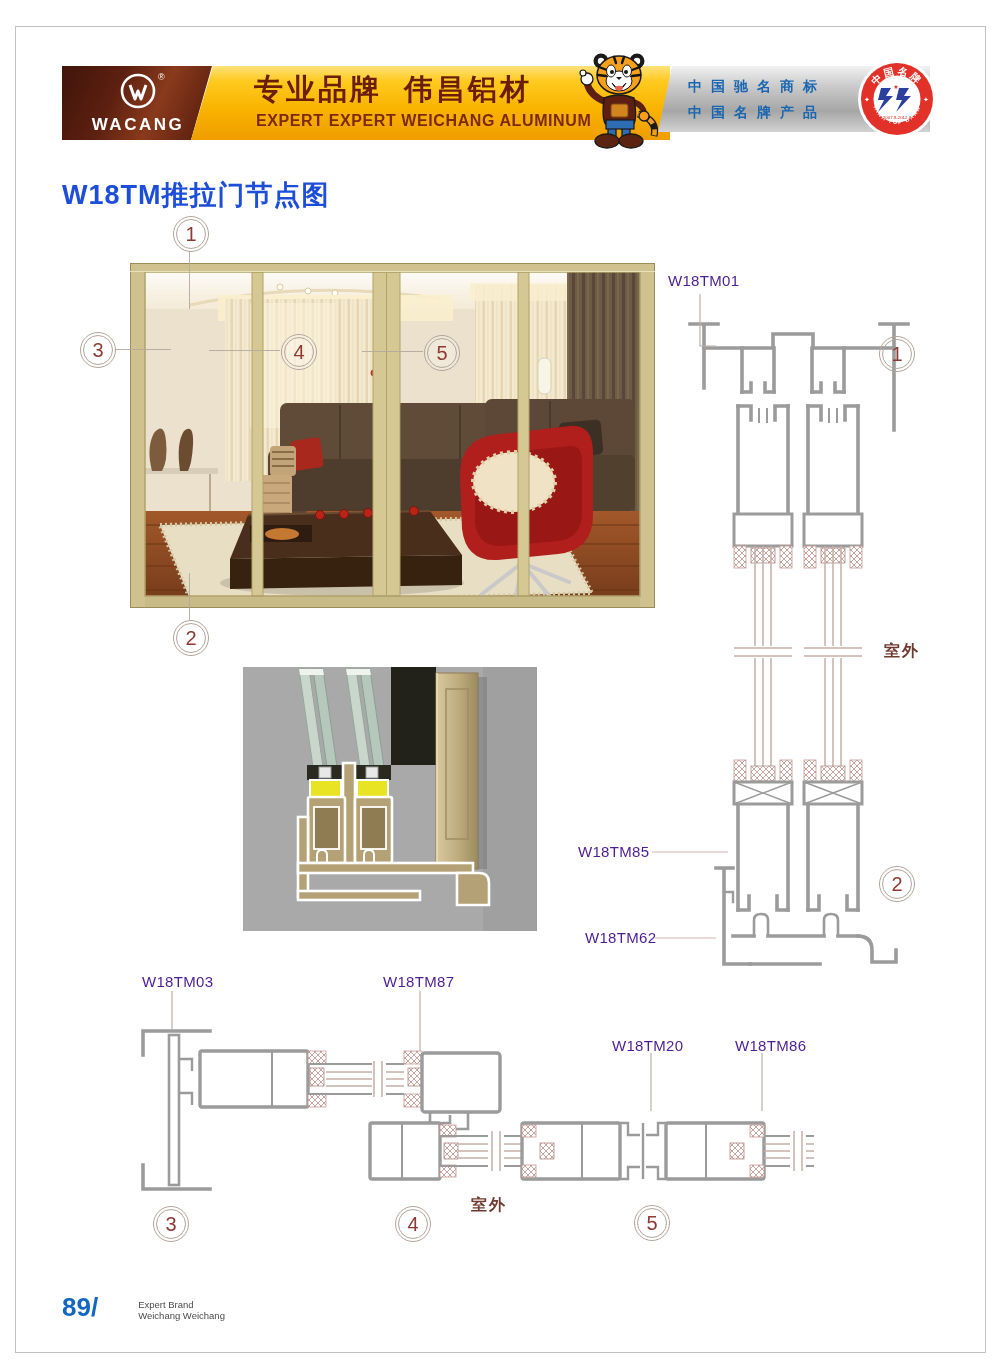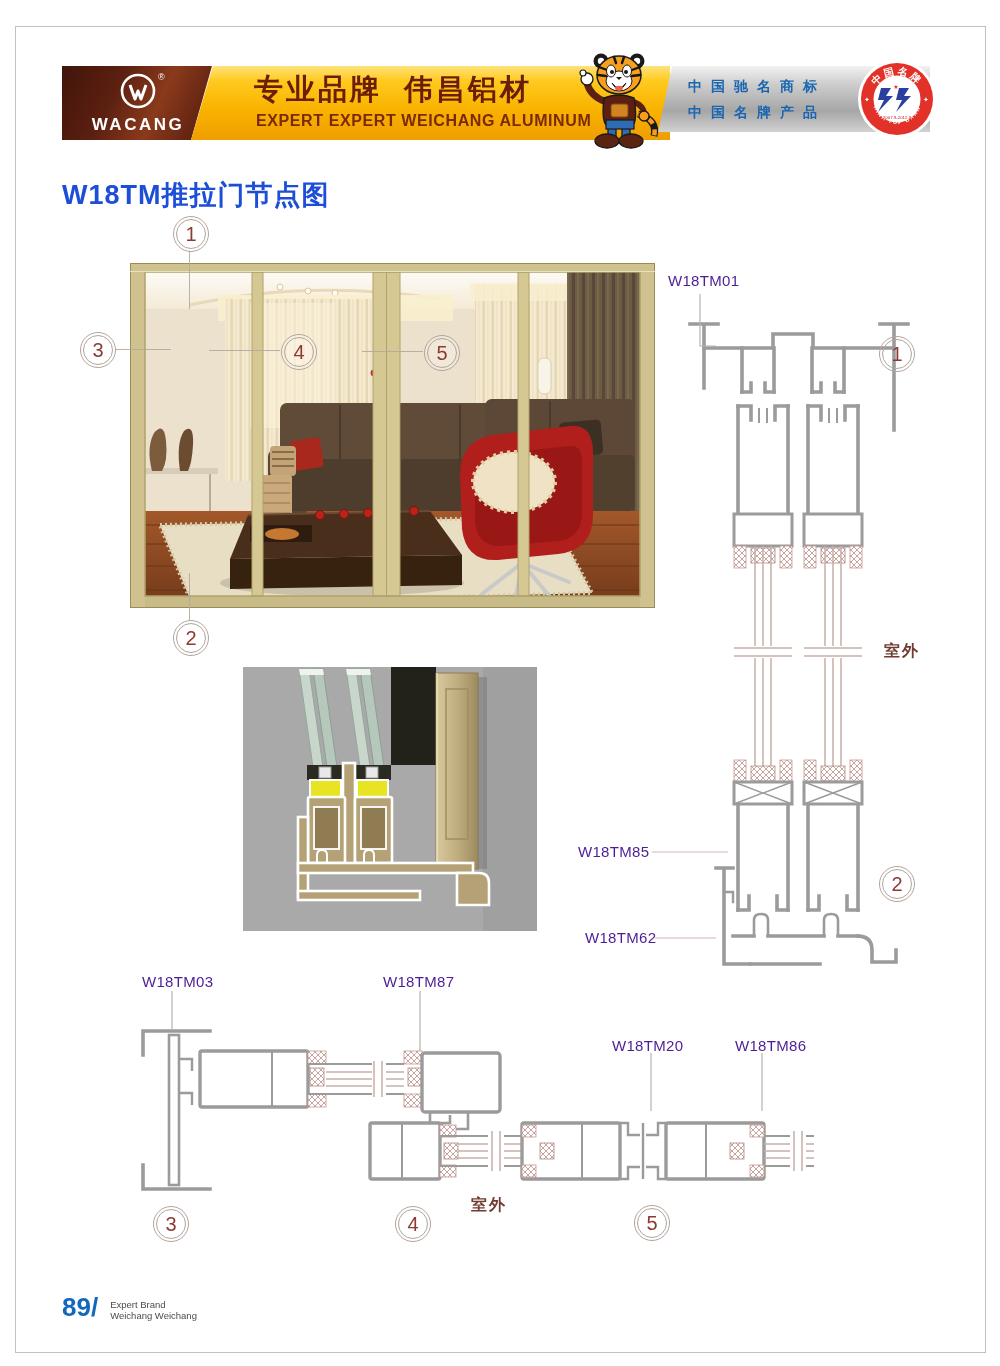--- a/index.html
+++ b/index.html
@@ -34,21 +34,21 @@
   .cn-lbl{position:absolute;font-size:16px;color:#6f3a30;font-weight:600;letter-spacing:2px;white-space:nowrap;}
 
   
   .callout{position:absolute;width:34px;height:34px;border-radius:50%;border:1px solid #b3a49a;
       display:flex;align-items:center;justify-content:center;background:transparent;}
   .callout::before{content:"";position:absolute;inset:2px;border:1px solid #b3a49a;border-radius:50%;}
   .callout span{color:#8d3a32;font-size:20px;font-weight:500;line-height:1;}
   .leader{position:absolute;background:#b3a89e;opacity:0.9;}
 
   
-  .footer{position:absolute;left:62px;top:1294px;display:flex;align-items:flex-start;}
+  .footer{position:absolute;left:62px;top:1294px;display:flex;align-items:flex-start;gap:28px;}
   .page-no{color:#1467be;font-size:26px;font-weight:800;line-height:1;}
   .footer-lines{margin-left:12px;margin-top:5px;font-size:9.5px;color:#4c4c4c;line-height:1.2;}
 
   svg{display:block;}
 </style>
 </head>
 <body>
 
 <div class="page-border"></div>
 

